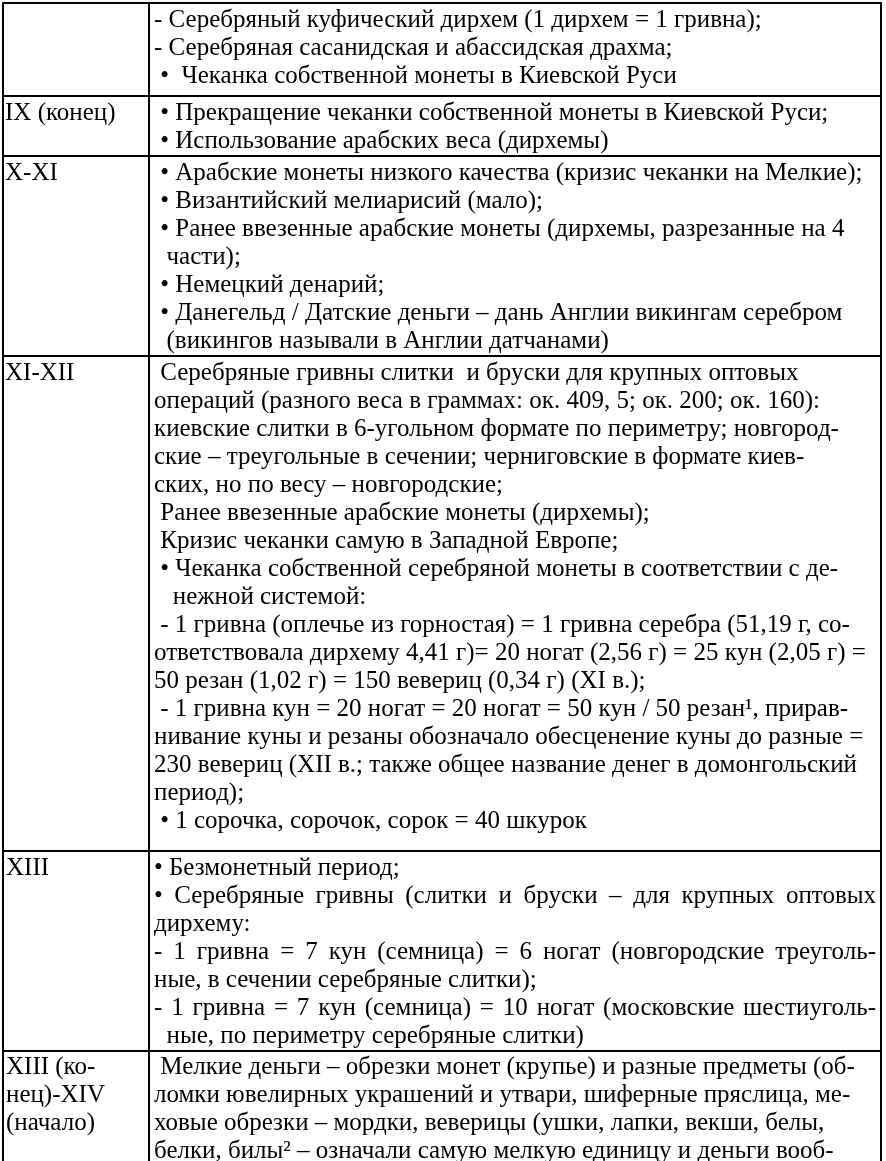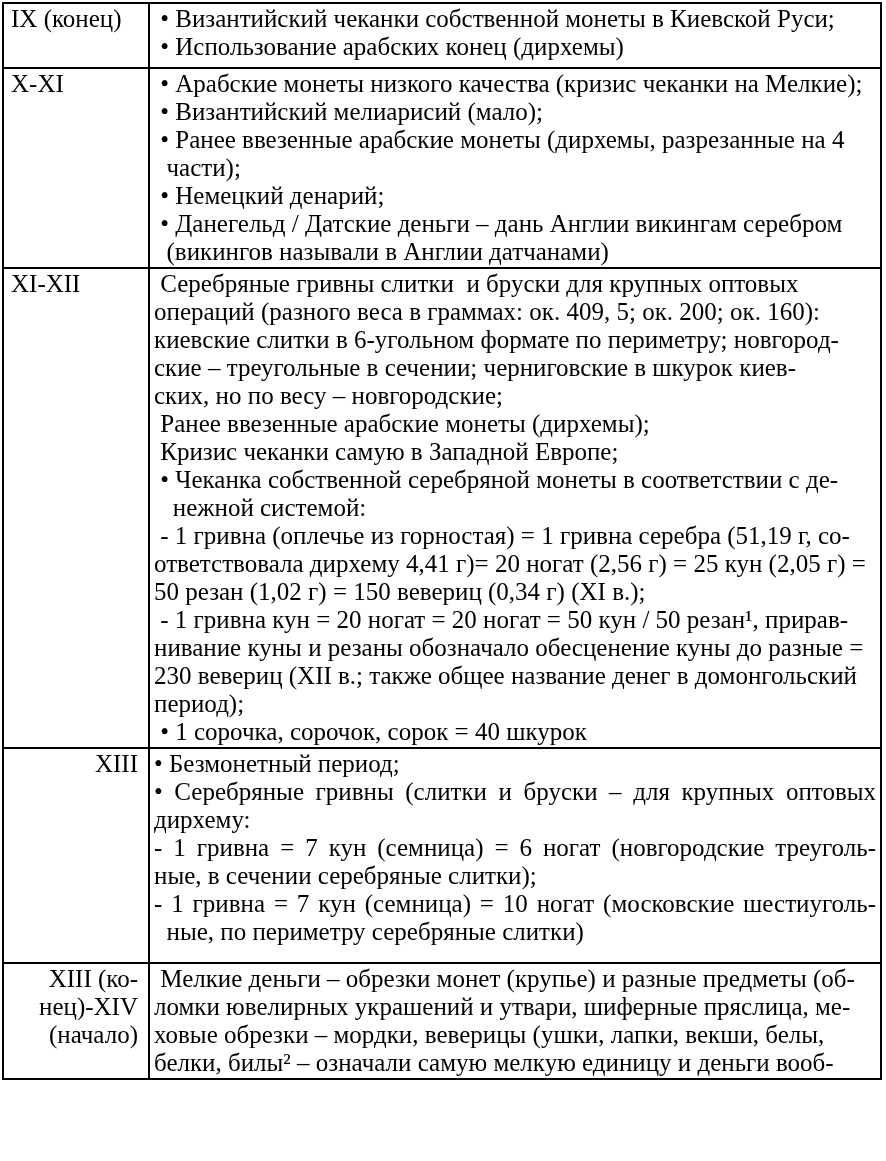--- a/index.html
+++ b/index.html
@@ -20,22 +20,22 @@
     line-height: 28px;
     color: #000000;
   }
   table.hist td {
     border: 2px solid #000000;
     vertical-align: top;
     padding: 1px 4px 1px 4px;
     overflow: hidden;
   }
   td.period { width: 142px; }
-  td.period.left  { text-align: left; padding-left: 7px; }
-  td.period.center{ text-align: right; padding-left: 2px; padding-right: 10px; }
+  td.period.left  { text-align: left; padding-left: 1px; }
+  td.period.center{ text-align: left; padding-left: 2px; padding-right: 10px; }
   td.content { width: auto; }
   .pl, .cl { white-space: pre-wrap; }
   .cl.j {
     white-space: normal;
     text-align: justify;
     text-align-last: justify;
   }
   
   tr:nth-child(1) td { padding-bottom: 6px; }
   tr:nth-child(4) td { padding-bottom: 16px; }
@@ -44,26 +44,34 @@
 </head>
 <body>
 
 <table class="hist">
   <colgroup>
     <col style="width:146px">
     <col>
   </colgroup>
   <tbody>
       <tr>
+        <td class="period left"></td>
+        <td class="content">
+          <div class="cl">- Серебряный куфический дирхем (1 дирхем = 1 гривна);</div>
+          <div class="cl">- Серебряная сасанидская и абассидская драхма;</div>
+          <div class="cl"> •  Чеканка собственной монеты в Киевской Руси</div>
+        </td>
+      </tr>
+      <tr>
         <td class="period left">
           <div class="pl">IX (конец)</div>
         </td>
         <td class="content">
-          <div class="cl"> • Византийский чеканки собственной монеты в Киевской Руси;</div>
-          <div class="cl"> • Использование арабских конец (дирхемы)</div>
+          <div class="cl"> • Прекращение чеканки собственной монеты в Киевской Руси;</div>
+          <div class="cl"> • Использование арабских веса (дирхемы)</div>
         </td>
       </tr>
       <tr>
         <td class="period left">
           <div class="pl">X-XI</div>
         </td>
         <td class="content">
           <div class="cl"> • Арабские монеты низкого качества (кризис чеканки на Мелкие);</div>
           <div class="cl"> • Византийский мелиарисий (мало);</div>
           <div class="cl"> • Ранее ввезенные арабские монеты (дирхемы, разрезанные на 4</div>
@@ -74,21 +82,21 @@
         </td>
       </tr>
       <tr>
         <td class="period left">
           <div class="pl">XI-XII</div>
         </td>
         <td class="content">
           <div class="cl"> Серебряные гривны слитки  и бруски для крупных оптовых</div>
           <div class="cl">операций (разного веса в граммах: ок. 409, 5; ок. 200; ок. 160):</div>
           <div class="cl">киевские слитки в 6-угольном формате по периметру; новгород-</div>
-          <div class="cl">ские – треугольные в сечении; черниговские в шкурок киев-</div>
+          <div class="cl">ские – треугольные в сечении; черниговские в формате киев-</div>
           <div class="cl">ских, но по весу – новгородские;</div>
           <div class="cl"> Ранее ввезенные арабские монеты (дирхемы);</div>
           <div class="cl"> Кризис чеканки самую в Западной Европе;</div>
           <div class="cl"> • Чеканка собственной серебряной монеты в соответствии с де-</div>
           <div class="cl">   нежной системой:</div>
           <div class="cl"> - 1 гривна (оплечье из горностая) = 1 гривна серебра (51,19 г, со-</div>
           <div class="cl">ответствовала дирхему 4,41 г)= 20 ногат (2,56 г) = 25 кун (2,05 г) =</div>
           <div class="cl">50 резан (1,02 г) = 150 вевериц (0,34 г) (XI в.);</div>
           <div class="cl"> - 1 гривна кун = 20 ногат = 20 ногат = 50 кун / 50 резан¹, прирав-</div>
           <div class="cl">нивание куны и резаны обозначало обесценение куны до разные =</div>

